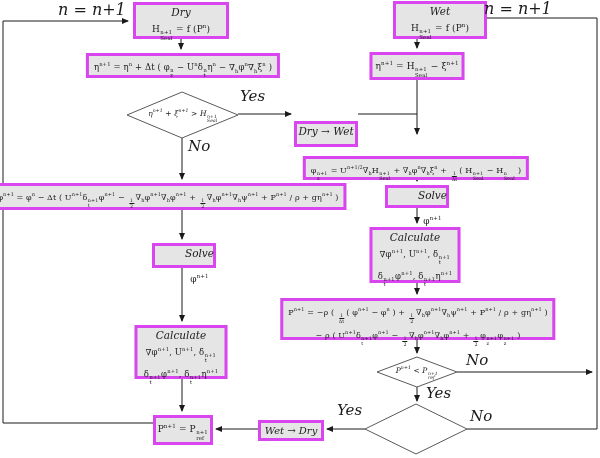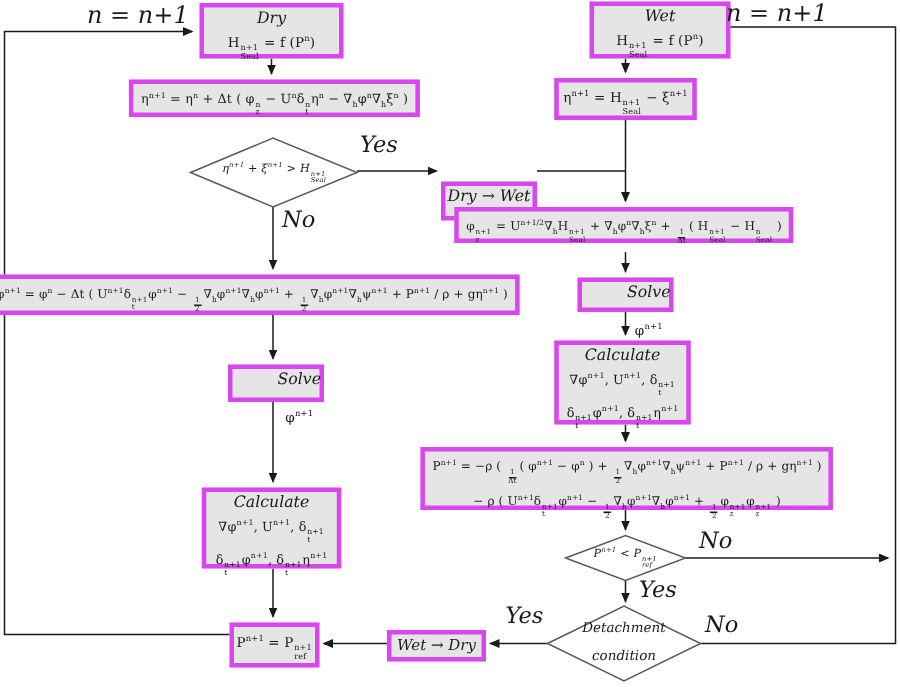--- a/index.html
+++ b/index.html
@@ -102,21 +102,21 @@
     <div class="math">η<sup>n+1</sup> = H<span class="ss">
           <span>n+1</span>
           <span>Seal</span>
         </span> − ξ<sup>n+1</sup></div>
   </div>
 
   <div class="box" style="left:326px;top:101px;width:64px;height:26px;margin-top:20px;">
     <div class="title">Dry → Wet</div>
   </div>
 
-  <div class="box" style="left:416px;top:138px;height:24px;">
+  <div class="box" style="left:416px;top:156px;height:24px;">
     <div class="math sm">φ<span class="ss">
           <span>n+1</span>
           <span>z</span>
         </span> = U<sup>n+1/2</sup>∇<sub>h</sub>H<span class="ss">
           <span>n+1</span>
           <span>Seal</span>
         </span> + ∇<sub>h</sub>φ<sup>n</sup>∇<sub>h</sub>ξ<sup>n</sup> + <span class="frac">
           <span class="fn">1</span>
           <span class="fd">Δt</span>
         </span>( H<span class="ss">
@@ -221,24 +221,20 @@
   <div class="dtext math" style="left:183px;top:115px;font-size:7.5px;line-height:9px;">η<sup>n+1</sup> + ξ<sup>n+1</sup> &gt; H<span class="ss">
         <span>n+1</span>
         <span>Seal</span>
       </span></div>
 
   <div class="dtext math" style="left:417px;top:372px;font-size:7.5px;line-height:9px;">P<sup>n+1</sup> &lt; P<span class="ss">
         <span>n+1</span>
         <span>ref</span>
       </span></div>
 
-  <div class="dtext" style="left:416px;top:429px;font-size:9px;line-height:19px;">
-    <div>Detachment</div>
-    <div>condition</div>
-  </div>
 
   <div class="lbl small" style="left:58px;top:4px;">n = n+1</div>
   <div class="lbl small" style="left:484px;top:3px;">n = n+1</div>
   <div class="lbl" style="left:240px;top:89px;">Yes</div>
   <div class="lbl" style="left:188px;top:139px;">No</div>
   <div class="lbl" style="left:466px;top:353px;">No</div>
   <div class="lbl" style="left:426px;top:386px;">Yes</div>
   <div class="lbl" style="left:337px;top:403px;">Yes</div>
   <div class="lbl" style="left:470px;top:409px;">No</div>
 

